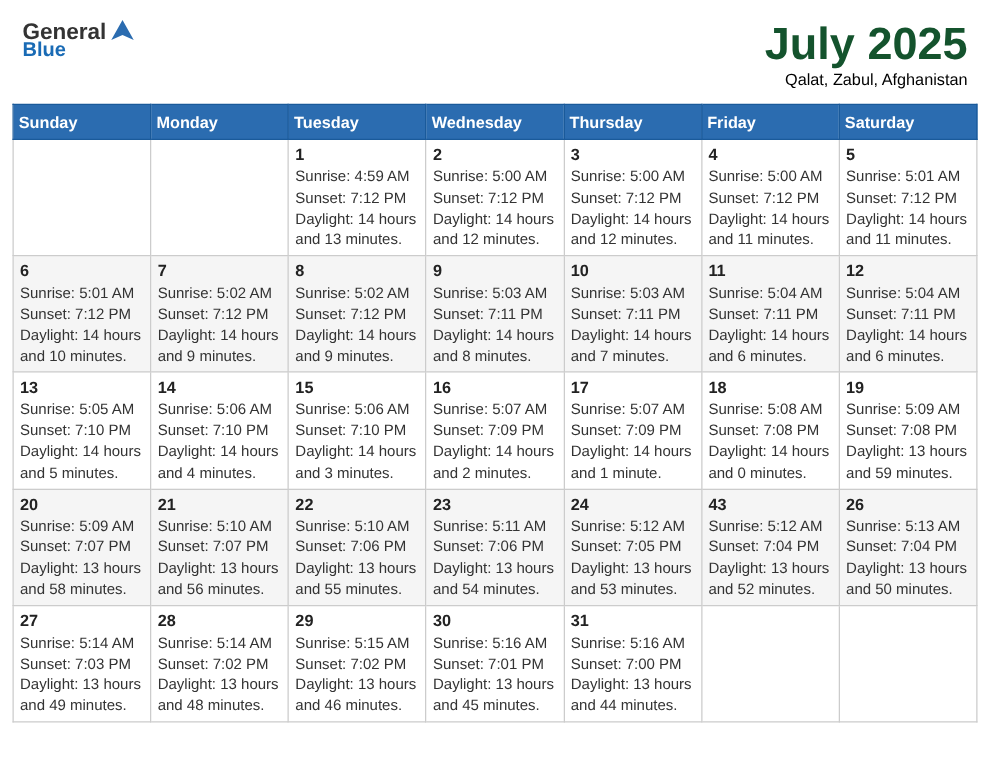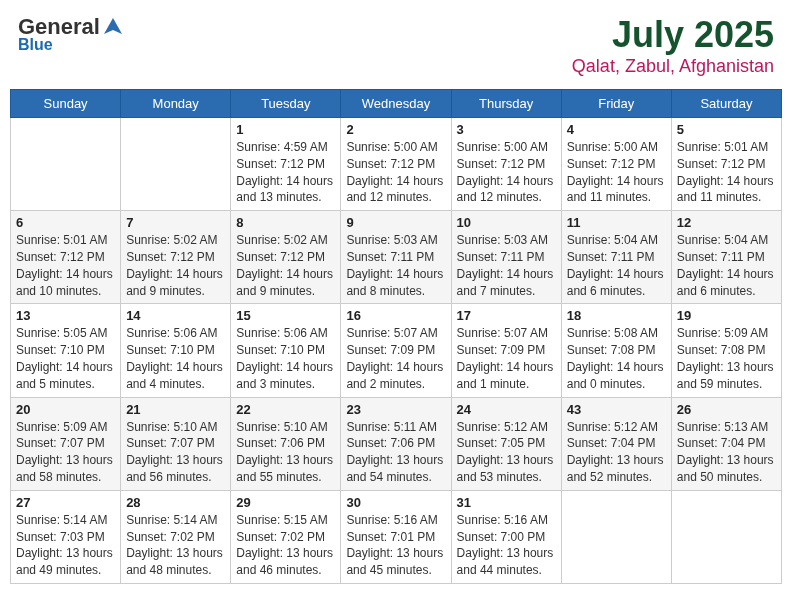--- a/index.html
+++ b/index.html
@@ -16,53 +16,53 @@
       align-items: flex-start;
       margin-bottom: 8px;
       padding: 4px 8px;
     }
     .logo {
       display: flex;
       align-items: center;
       gap: 2px;
     }
     .logo-text-general {
-      font-size: 22px;
+      font-size: 18px;
       font-weight: bold;
       color: #333;
     }
     .logo-text-blue {
       font-size: 16px;
       font-weight: bold;
       color: #1a6bb5;
     }
     .title-area {
       text-align: right;
     }
     .month-title {
       font-size: 36px;
       font-weight: bold;
       color: #14532d;
     }
     .subtitle {
-      font-size: 18px;
-      color: #be185d;
+      font-size: 13px;
+      color: #000000;
     }
     .calendar {
       width: 100%;
       border-collapse: collapse;
       border: 1px solid #ccc;
     }
     .calendar th {
       background-color: #2b6cb0;
       color: #fff;
       font-size: 13px;
-      font-weight: normal;
+      font-weight: bold;
       padding: 6px 4px;
-      text-align: center;
+      text-align: left;
       border: 1px solid #1a5a9a;
     }
     .calendar td {
       vertical-align: top;
       border: 1px solid #ccc;
       padding: 4px 5px;
       width: 108px;
       min-height: 80px;
       background: #fff;
       font-size: 11px;

